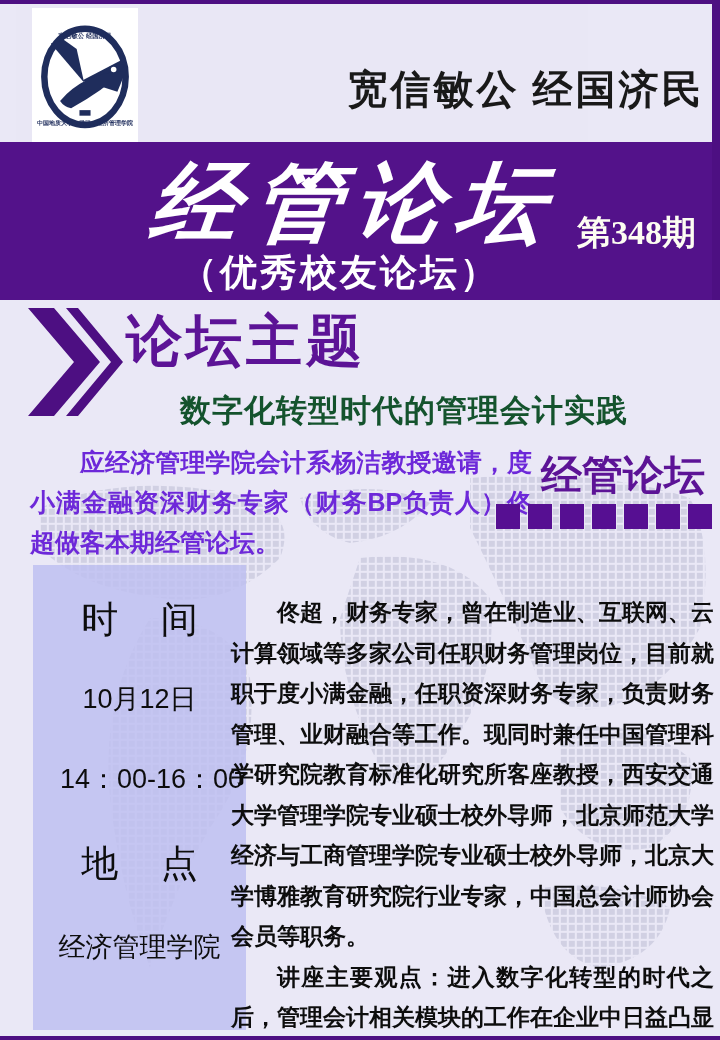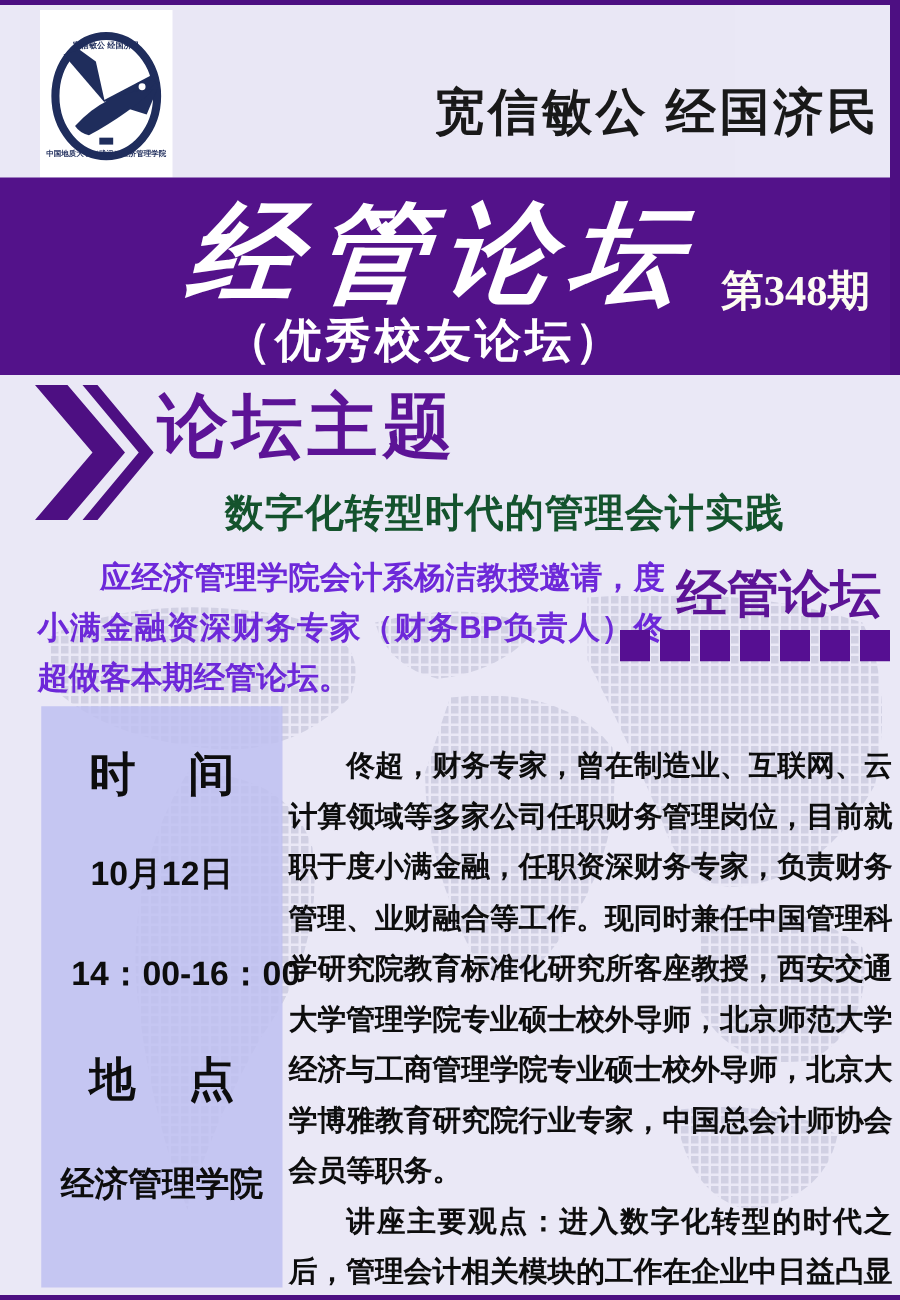--- a/index.html
+++ b/index.html
@@ -44,22 +44,22 @@
                  color:#14532d; letter-spacing:1px; z-index:2; white-space:nowrap; }
 
   .intro { position:absolute; left:30px; top:442px; width:502px; z-index:2;
            font-weight:bold; font-size:25px; line-height:40px; text-align:justify; text-indent:2em; color:#6d28d9; }
   .guest-head { position:absolute; left:532px; top:448px; width:182px; text-align:center; z-index:2;
                 font-weight:bold; font-size:41px; color:#5c1396; white-space:nowrap; }
   .guest-squares { position:absolute; left:496px; top:504px; width:220px; display:flex; gap:8px; z-index:2; }
   .guest-squares span { width:24px; height:25px; background:#560f92; display:inline-block; }
 
   
-  .schedule { position:absolute; left:33px; top:565px; width:193px; height:465px;
-              background:rgba(189,190,240,0.82); z-index:2; text-align:center; font-weight:bold; color:#0d0d0d; }
+  .schedule { position:absolute; left:33px; top:565px; width:213px; height:465px;
+              background:rgba(189,190,240,0.82); z-index:2; text-align:center; font-weight:normal; color:#0d0d0d; }
   .sch-label { font-size:37px; letter-spacing:16px; text-indent:16px; }
   .sch-item  { font-size:27px; white-space:nowrap; }
   #time-label { margin-top:30px; }
   #date-value { margin-top:36px; }
   #time-value { margin-top:44px;padding-left:24px; }
   #place-label { margin-top:42px; }
   #place-line1 { margin-top:40px; }
   #place-line2 { margin-top:34px; }
 
   

